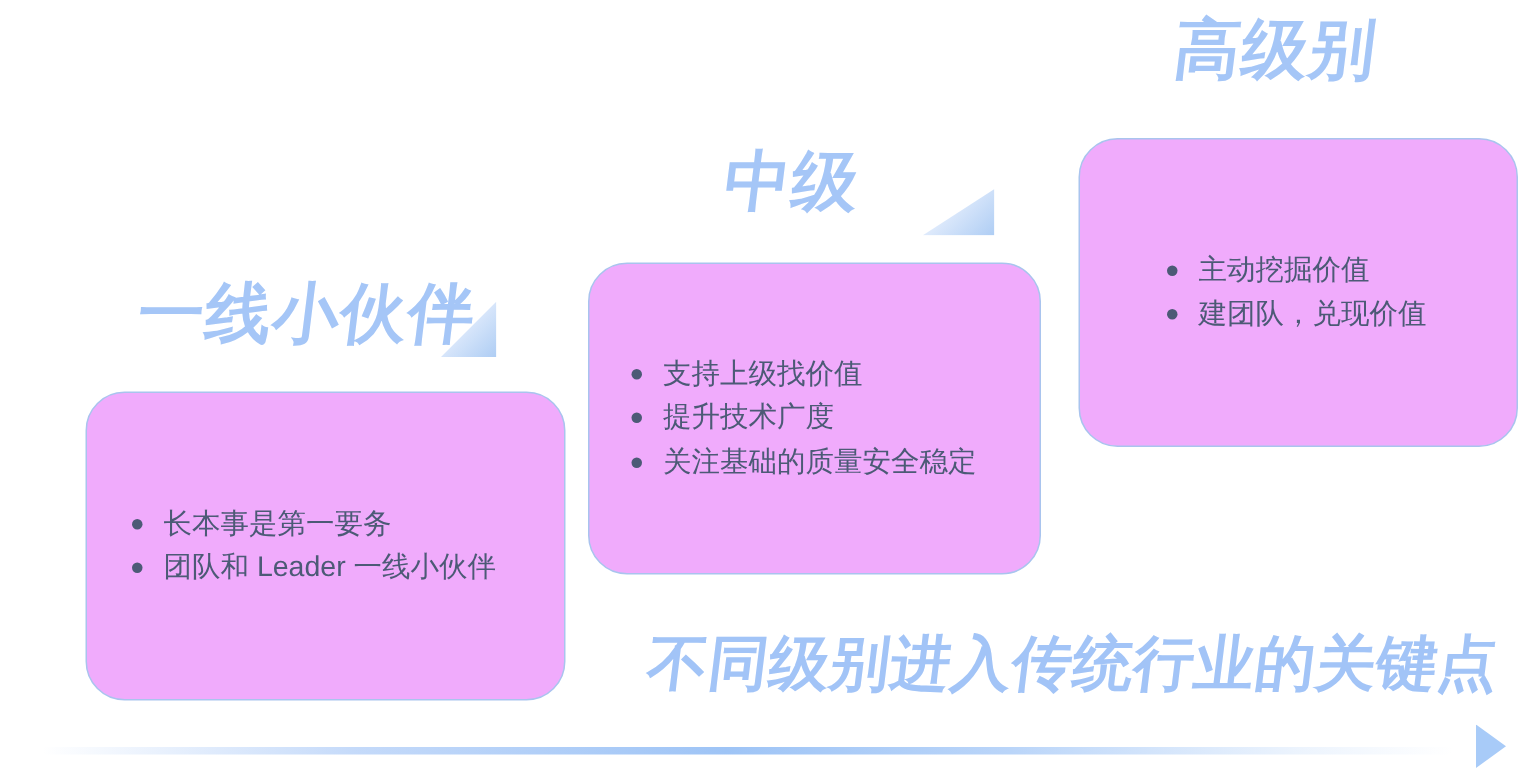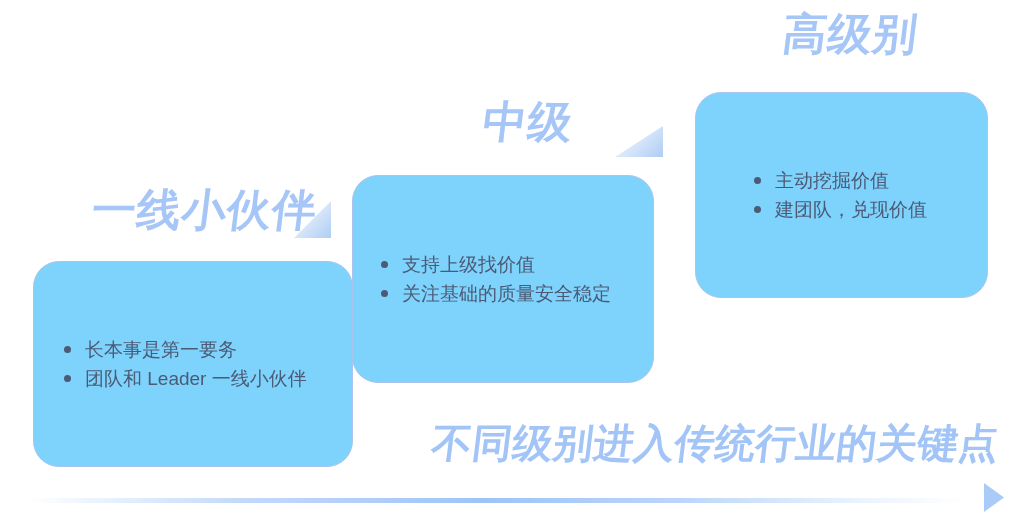--- a/index.html
+++ b/index.html
@@ -28,30 +28,31 @@
   .tri-deco{
     position:absolute;
     clip-path:polygon(0 100%, 100% 0, 100% 100%);
     background:linear-gradient(135deg,#fdfeff 0%,#dbe8fb 45%,#aecdf4 100%);
   }
   .tri-junior{left:294px;top:201px;width:37px;height:37px;}
   .tri-mid{left:615px;top:126px;width:48px;height:31px;}
   
   .card{
     position:absolute;
-    background:#7dd3fc;
+    background:#f0abfc;
     border:1.5px solid #A9C4EE;
     border-radius:26px;
     box-sizing:border-box;
     display:flex;
     flex-direction:column;
     justify-content:center;
+    margin-left:24px;
   }
   .card-junior{left:33px;top:261px;width:320px;height:206px;padding-left:28px;}
-  .card-mid{left:352px;top:175px;width:302px;height:208px;padding-left:26px;}
+  .card-mid{left:368px;top:175px;width:302px;height:208px;padding-left:26px;}
   .card-senior{left:695px;top:92px;width:293px;height:206px;padding-left:56px;}
   .card ul{
     margin:0;padding:0;list-style:none;
     font-size:19px;line-height:1.55;
     color:#4C5A76;
   }
   .card li{
     position:relative;
     padding-left:23px;
     white-space:nowrap;
@@ -113,20 +114,21 @@
   <div class="card card-junior">
     <ul>
       <li>长本事是第一要务</li>
       <li>团队和 Leader 一线小伙伴</li>
     </ul>
   </div>
 
   <div class="card card-mid">
     <ul>
       <li>支持上级找价值</li>
+      <li>提升技术广度</li>
       <li>关注基础的质量安全稳定</li>
     </ul>
   </div>
 
   <div class="card card-senior">
     <ul>
       <li>主动挖掘价值</li>
       <li>建团队，兑现价值</li>
     </ul>
   </div>

